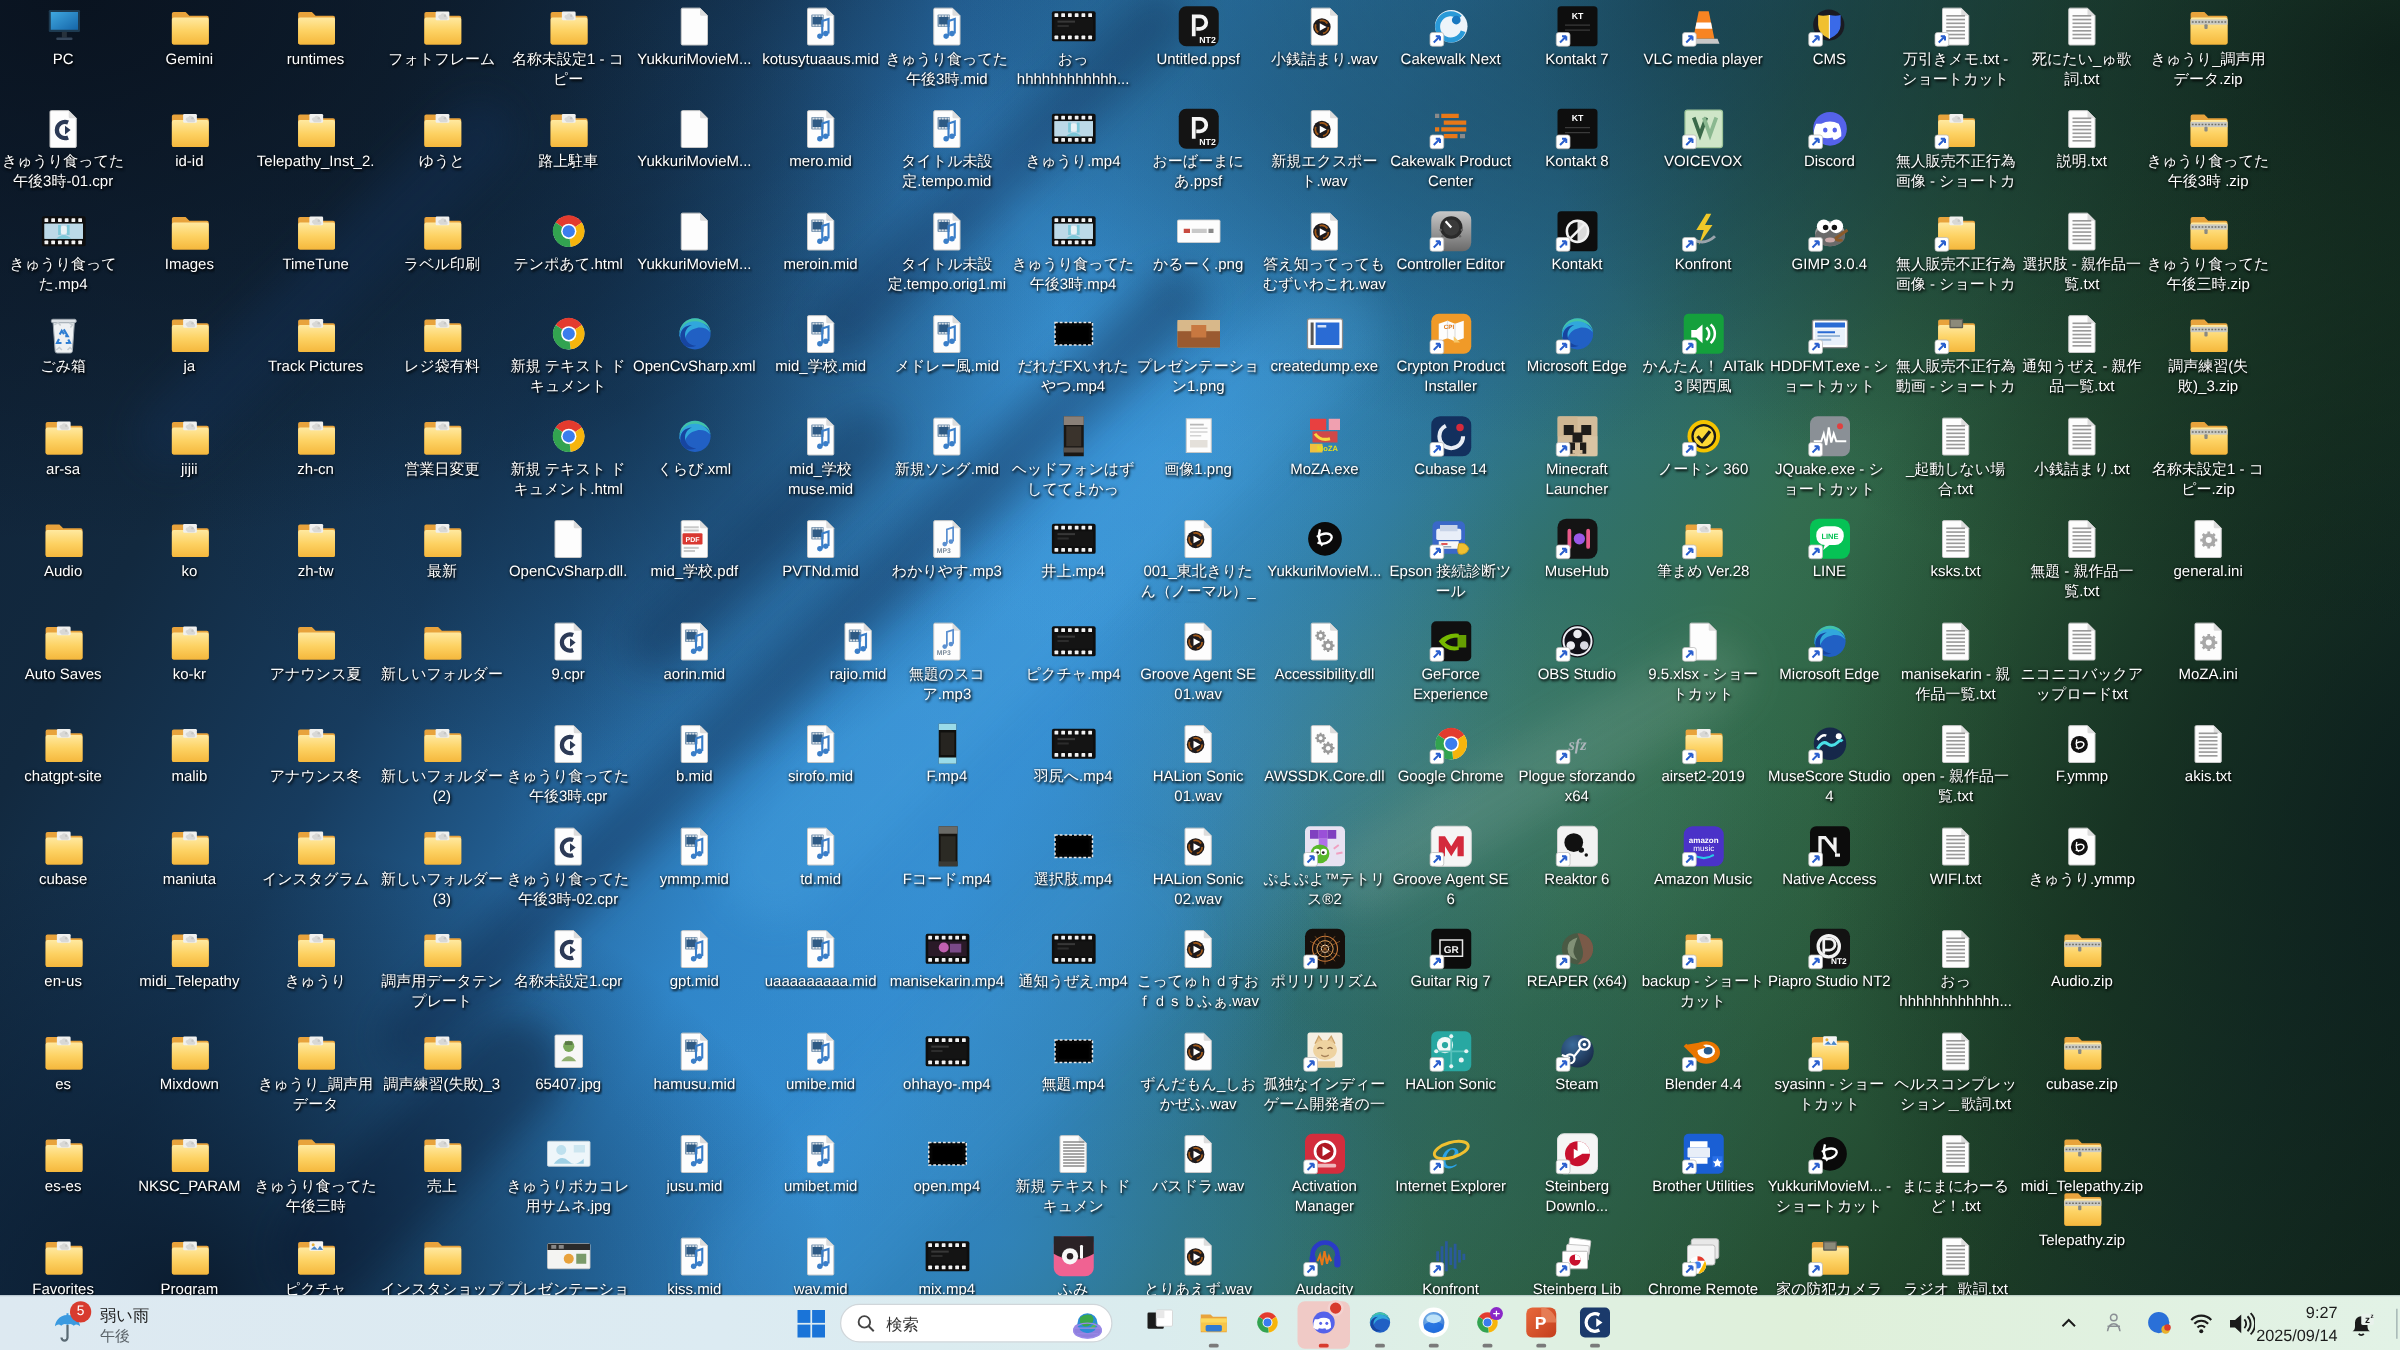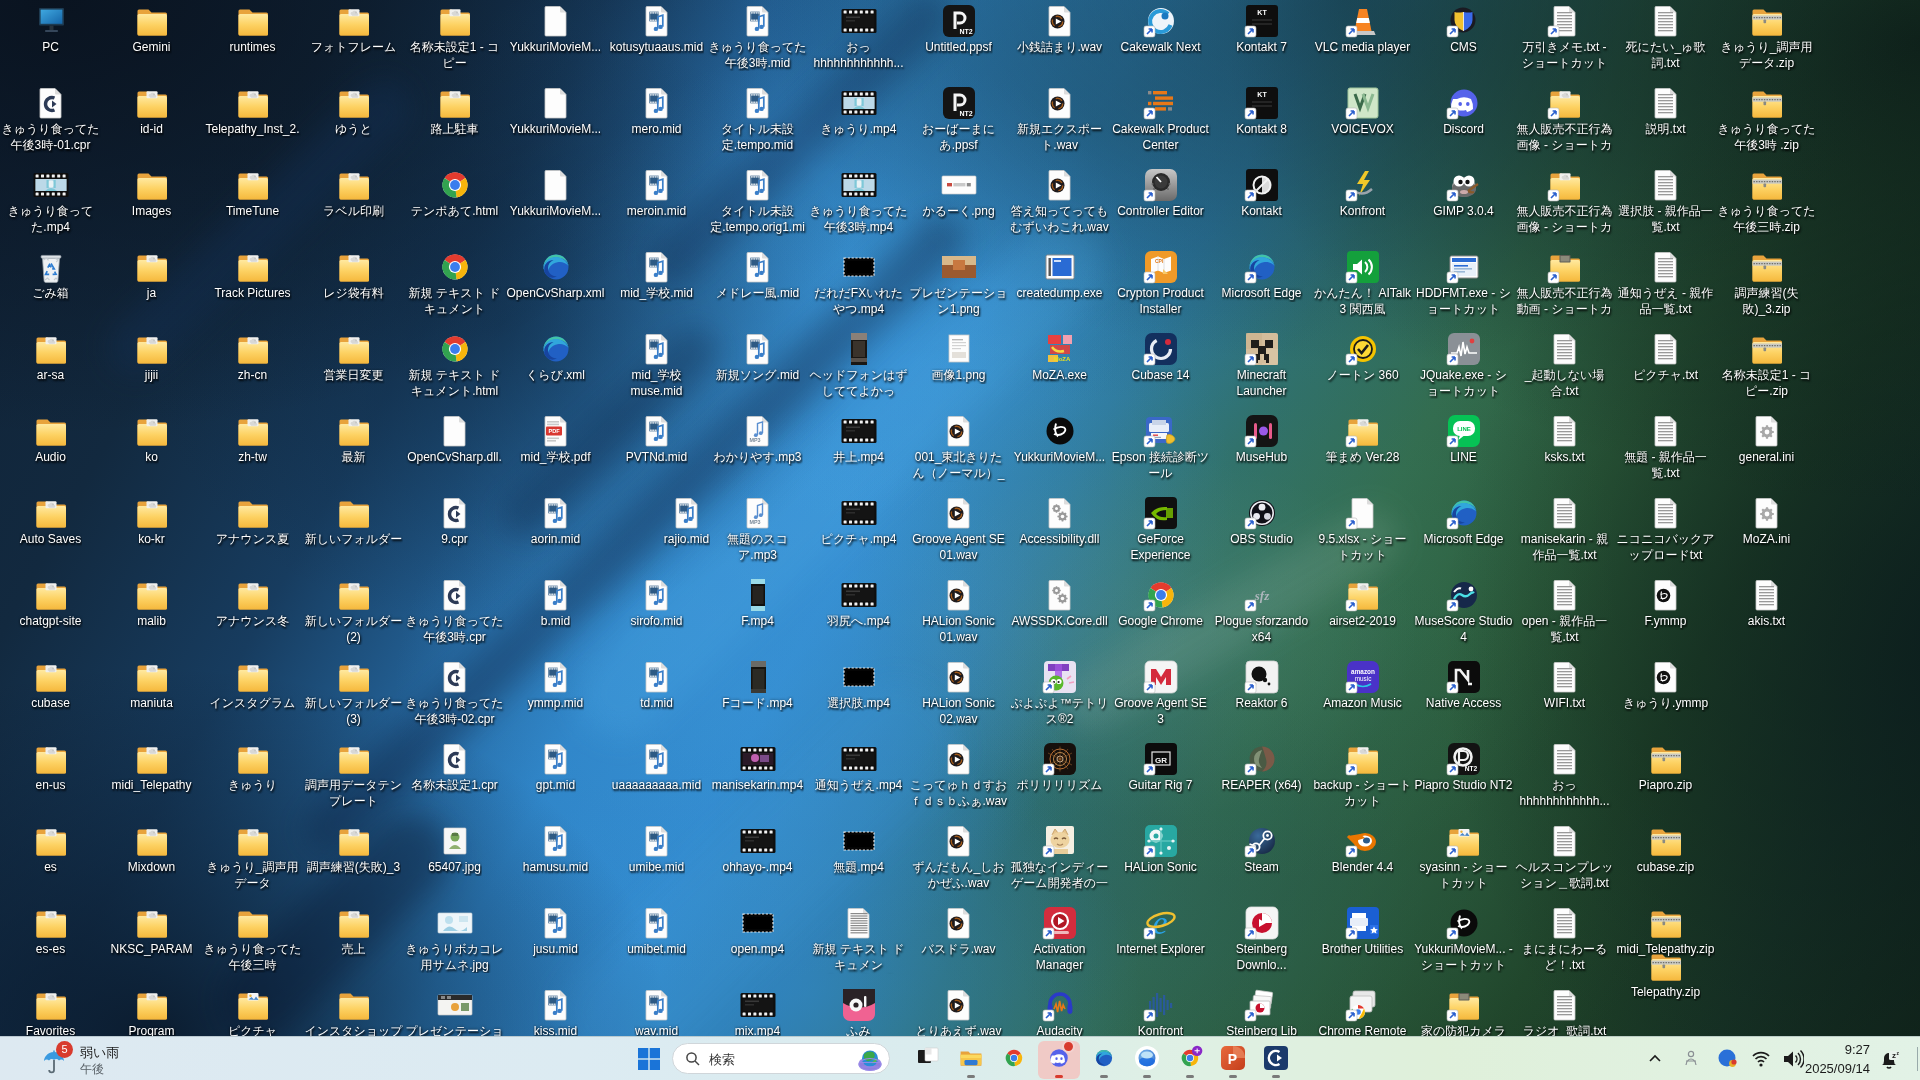--- a/index.html
+++ b/index.html
@@ -1987,21 +1987,21 @@
     </div>
     <div class="c" style="left:1110px;top:656px">
       <svg width="40" height="36" viewBox="0 0 40 36">
         <rect x="4" y="2" width="32" height="32" rx="5" fill="#f5f5f5" stroke="#d8d8d8" stroke-width="0.8"></rect>
         <path d="M10 26 V10 h5 l5 8 5-8 h5 v16 h-5 v-8 l-5 8 -5-8 v8 Z" fill="#d42a3c"></path>
         <g>
           <rect x="3" y="23" width="11" height="11" rx="2" fill="#fff" stroke="#b9b9b9" stroke-width="0.6"></rect>
           <path d="M6 31 L11 26 M11 26 h-3.4 M11 26 v3.4" stroke="#2a5fce" stroke-width="1.6" fill="none"></path>
         </g>
       </svg>
-      <div class="l">Groove Agent SE 3</div>
+      <div class="l">Groove Agent SE 6</div>
     </div>
     <div class="c" style="left:1110px;top:738px">
       <svg width="40" height="36" viewBox="0 0 40 36">
         <rect x="4" y="2" width="32" height="32" rx="4" fill="#0c0c0c"></rect>
         <rect x="11" y="11" width="18" height="13" fill="none" stroke="#e8e8e8" stroke-width="1.2"></rect>
         <text x="20" y="21.5" font-family="Liberation Sans" font-size="8" font-weight="bold" fill="#f2f2f2" text-anchor="middle">GR</text>
         <g>
           <rect x="3" y="23" width="11" height="11" rx="2" fill="#fff" stroke="#b9b9b9" stroke-width="0.6"></rect>
           <path d="M6 31 L11 26 M11 26 h-3.4 M11 26 v3.4" stroke="#2a5fce" stroke-width="1.6" fill="none"></path>
         </g>
@@ -2820,21 +2820,21 @@
         <path d="M10 3.5 h14 l6 6 V32 a1 1 0 0 1 -1 1 H10 a1 1 0 0 1 -1-1 V4.5 a1 1 0 0 1 1-1 Z" fill="#fdfdfd" stroke="#c9c9c9" stroke-width="0.8"></path>
         <path d="M24 3.5 l6 6 h-5 a1 1 0 0 1 -1-1 Z" fill="#dcdcdc"></path>
         <rect x="12" y="9" width="15" height="1.3" fill="#9a9a9a"></rect>
         <rect x="12" y="12" width="15" height="1.3" fill="#9a9a9a"></rect>
         <rect x="12" y="15" width="15" height="1.3" fill="#9a9a9a"></rect>
         <rect x="12" y="18" width="15" height="1.3" fill="#9a9a9a"></rect>
         <rect x="12" y="21" width="15" height="1.3" fill="#9a9a9a"></rect>
         <rect x="12" y="24" width="15" height="1.3" fill="#9a9a9a"></rect>
         <rect x="12" y="27" width="15" height="1.3" fill="#9a9a9a"></rect>
       </svg>
-      <div class="l">ピクチャ.txt</div>
+      <div class="l">小銭詰まり.txt</div>
     </div>
     <div class="c" style="left:1615px;top:410px">
       <svg width="40" height="36" viewBox="0 0 40 36">
         <path d="M10 3.5 h14 l6 6 V32 a1 1 0 0 1 -1 1 H10 a1 1 0 0 1 -1-1 V4.5 a1 1 0 0 1 1-1 Z" fill="#fdfdfd" stroke="#c9c9c9" stroke-width="0.8"></path>
         <path d="M24 3.5 l6 6 h-5 a1 1 0 0 1 -1-1 Z" fill="#dcdcdc"></path>
         <rect x="12" y="9" width="15" height="1.3" fill="#9a9a9a"></rect>
         <rect x="12" y="12" width="15" height="1.3" fill="#9a9a9a"></rect>
         <rect x="12" y="15" width="15" height="1.3" fill="#9a9a9a"></rect>
         <rect x="12" y="18" width="15" height="1.3" fill="#9a9a9a"></rect>
         <rect x="12" y="21" width="15" height="1.3" fill="#9a9a9a"></rect>
@@ -2876,21 +2876,21 @@
       <div class="l">きゅうり.ymmp</div>
     </div>
     <div class="c" style="left:1615px;top:738px">
       <svg width="40" height="36" viewBox="0 0 40 36">
         <path d="M7 6.5 h9.5 l3 3 h14 a1.5 1.5 0 0 1 1.5 1.5 V31 a1.5 1.5 0 0 1 -1.5 1.5 H7 A1.5 1.5 0 0 1 5.5 31 V8 A1.5 1.5 0 0 1 7 6.5 Z" fill="#e8a33c"></path>
         <path d="M7 11 h26.5 a1.5 1.5 0 0 1 1.5 1.5 V31 a1.5 1.5 0 0 1 -1.5 1.5 H7 A1.5 1.5 0 0 1 5.5 31 V12.5 A1.5 1.5 0 0 1 7 11 Z" fill="url(#fg)"></path>
         <rect x="5.5" y="12.5" width="29.5" height="4.2" fill="#cacac4"></rect>
         <path d="M6.5 14.6 h28" stroke="#6e6e66" stroke-width="1.1" stroke-dasharray="1.4 1.2"></path>
         <rect x="16.5" y="16.4" width="2.6" height="3.8" rx="0.8" fill="#8a8a82"></rect>
       </svg>
-      <div class="l">Piapro.zip</div>
+      <div class="l">Audio.zip</div>
     </div>
     <div class="c" style="left:1615px;top:820px">
       <svg width="40" height="36" viewBox="0 0 40 36">
         <path d="M7 6.5 h9.5 l3 3 h14 a1.5 1.5 0 0 1 1.5 1.5 V31 a1.5 1.5 0 0 1 -1.5 1.5 H7 A1.5 1.5 0 0 1 5.5 31 V8 A1.5 1.5 0 0 1 7 6.5 Z" fill="#e8a33c"></path>
         <path d="M7 11 h26.5 a1.5 1.5 0 0 1 1.5 1.5 V31 a1.5 1.5 0 0 1 -1.5 1.5 H7 A1.5 1.5 0 0 1 5.5 31 V12.5 A1.5 1.5 0 0 1 7 11 Z" fill="url(#fg)"></path>
         <rect x="5.5" y="12.5" width="29.5" height="4.2" fill="#cacac4"></rect>
         <path d="M6.5 14.6 h28" stroke="#6e6e66" stroke-width="1.1" stroke-dasharray="1.4 1.2"></path>
         <rect x="16.5" y="16.4" width="2.6" height="3.8" rx="0.8" fill="#8a8a82"></rect>
       </svg>
       <div class="l">cubase.zip</div>

